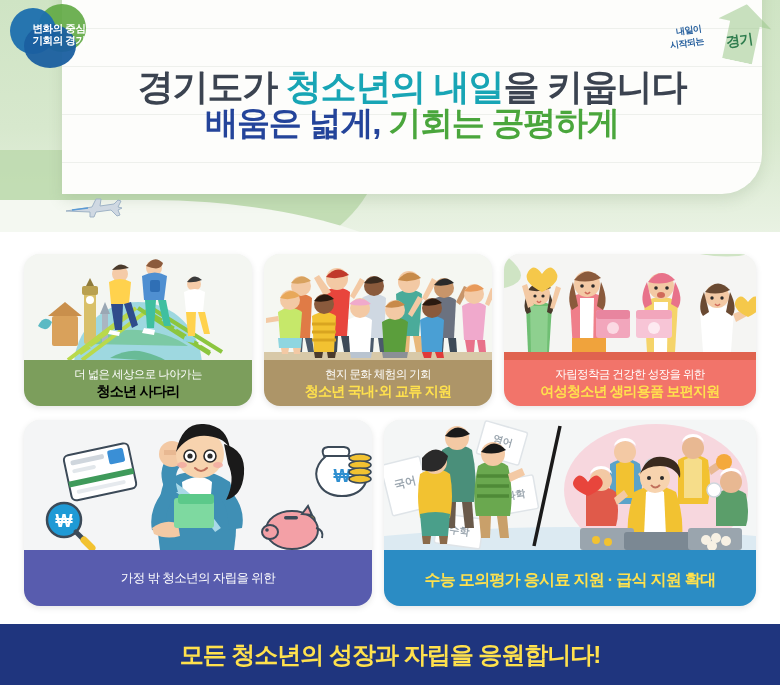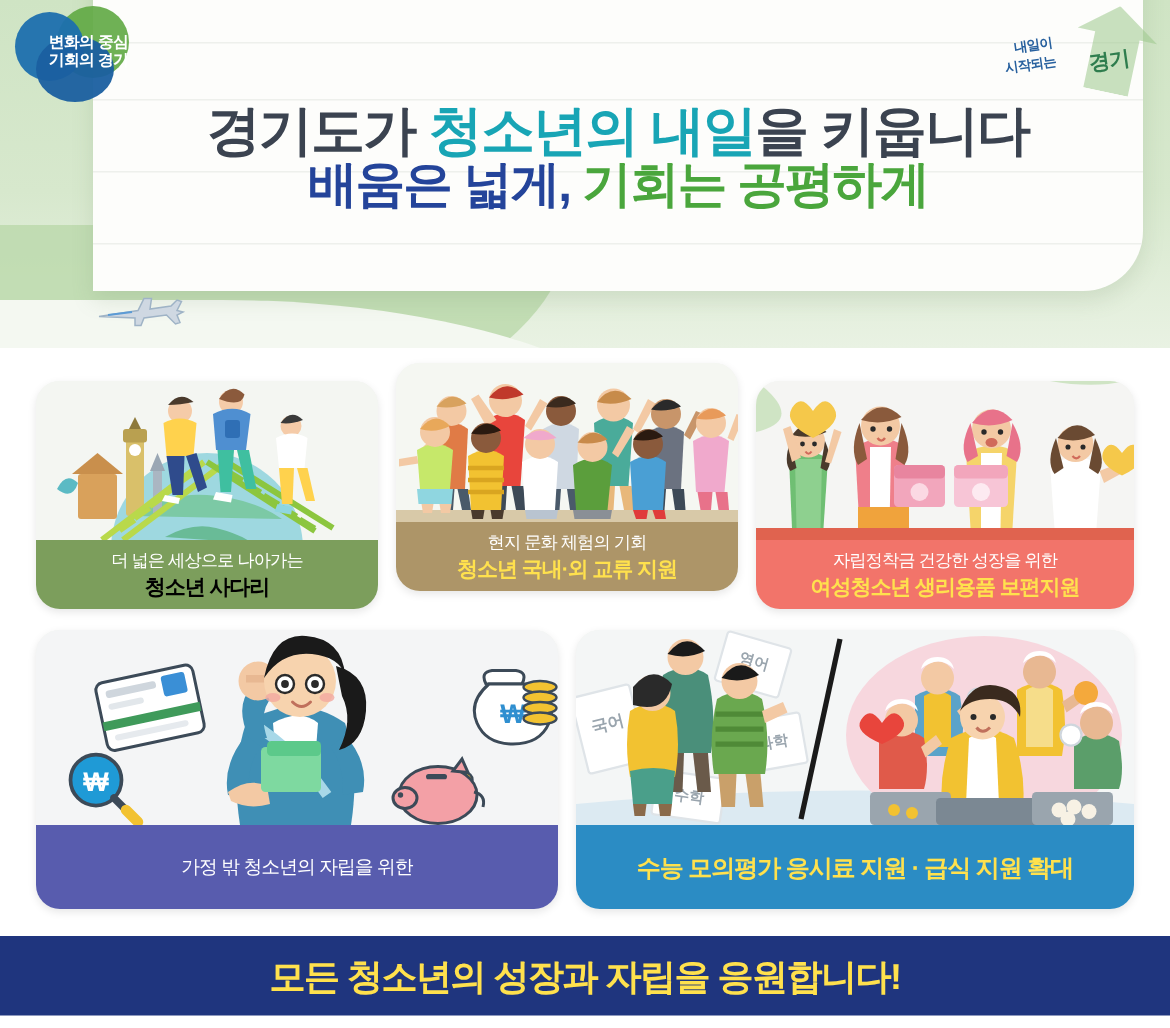--- a/index.html
+++ b/index.html
@@ -70,27 +70,27 @@
   .card.big .art{bottom:56px;}
   .cap{position:absolute;left:0;right:0;bottom:0;height:46px;
     display:flex;flex-direction:column;align-items:center;justify-content:center;}
   .card.big .cap{height:56px;gap:41px;}
   .cap .l1{font-size:11.5px;font-weight:normal;color:#ffffff;letter-spacing:-.6px;line-height:14px;}
   .cap .l2{font-size:14px;font-weight:bold;letter-spacing:-.7px;line-height:17px;margin-top:2px;}
   .card.big .cap .l1{font-size:12.5px;line-height:15px;}
   .card.big .cap .l2{font-size:16px;line-height:19px;}
 
   #card1{left:24px;top:22px;width:228px;height:152px;}
-  #card2{left:264px;top:10px;width:228px;height:152px;}
+  #card2{left:264px;top:22px;width:228px;height:152px;}
   #card3{left:504px;top:22px;width:252px;height:152px;}
   #card4{left:24px;top:188px;width:348px;height:186px;}
   #card5{left:384px;top:188px;width:372px;height:186px;}
 
   
-  .footer{position:absolute;left:0;top:624px;width:780px;height:53px;
+  .footer{position:absolute;left:0;top:624px;width:780px;height:61px;
     background:#1f357e;display:flex;align-items:center;justify-content:center;}
   .footer .txt{font-size:24px;font-weight:bold;color:#ffe14d;letter-spacing:-1px;
     white-space:nowrap;}
 
   svg{display:block;}
 </style>
 </head>
 <body>
 
 <div class="poster">

